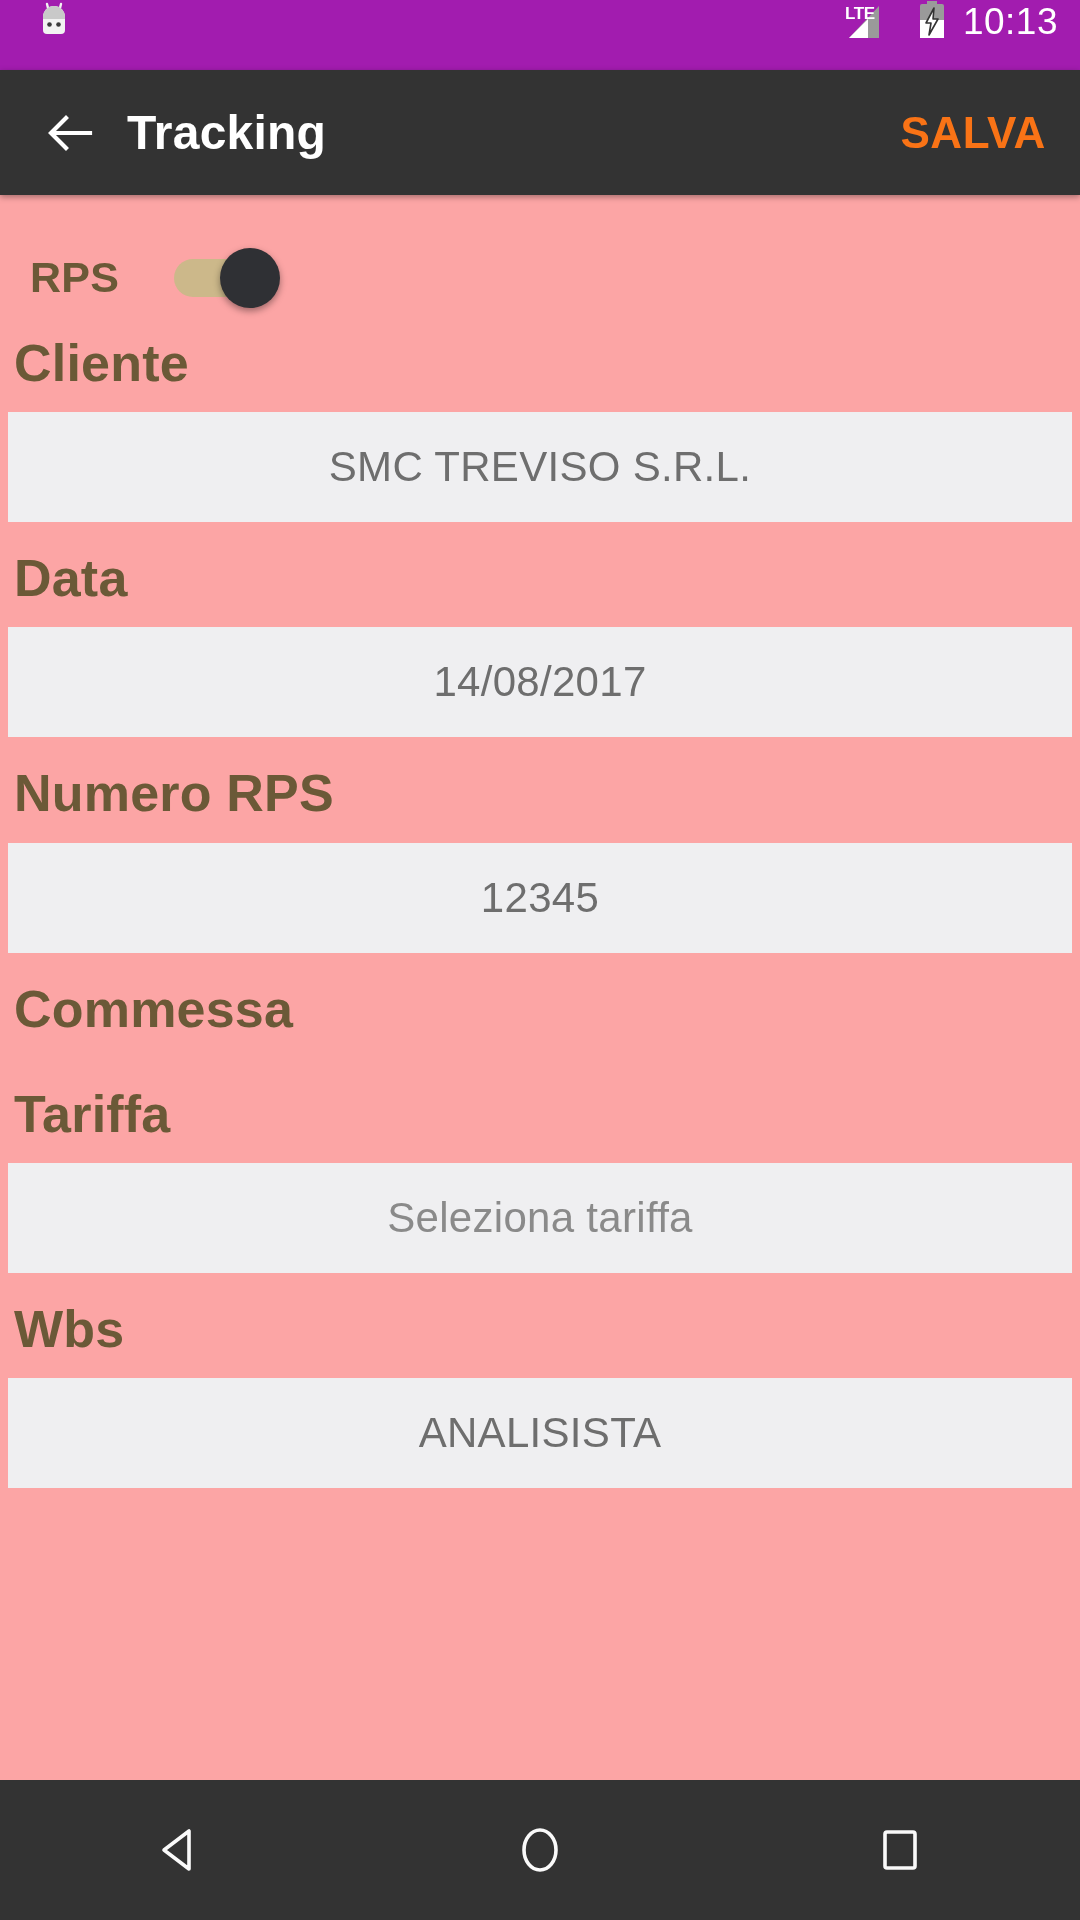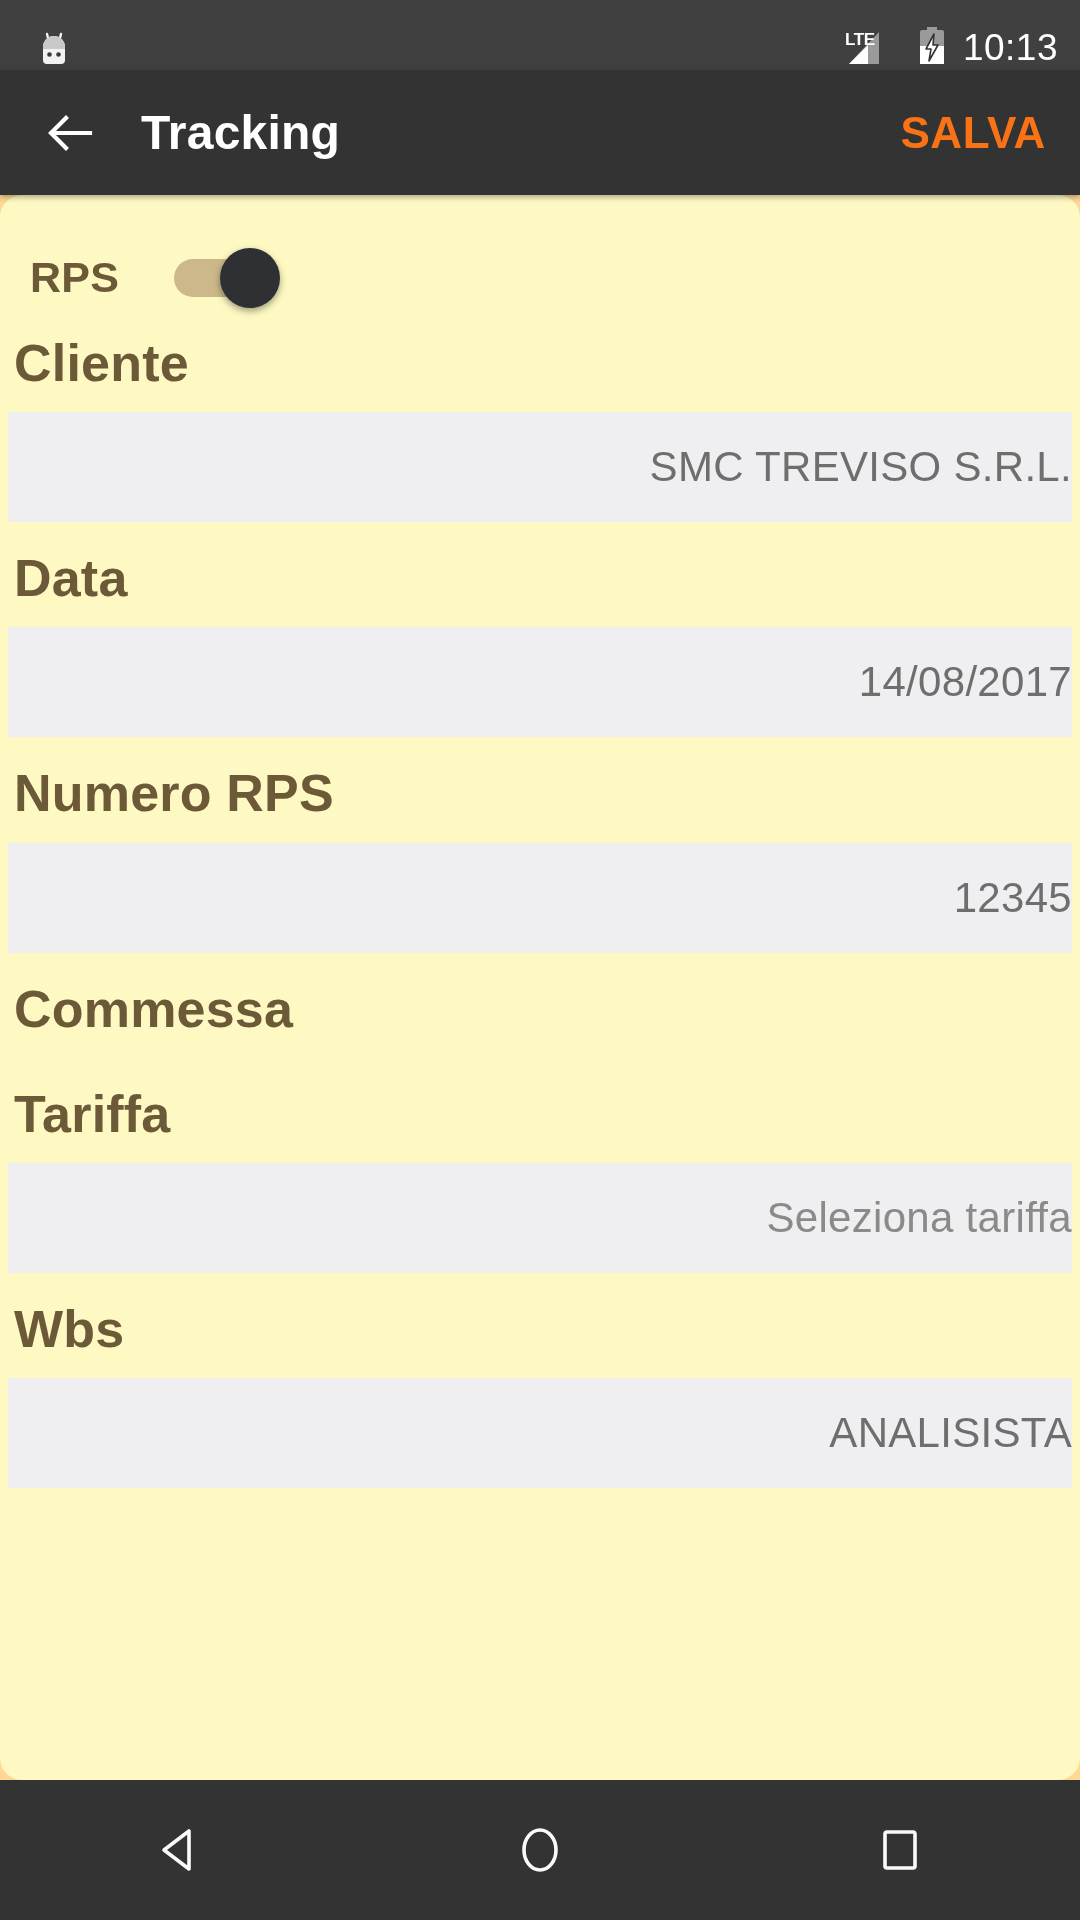--- a/index.html
+++ b/index.html
@@ -12,22 +12,22 @@
   #screen {
     position:relative;
     width:1080px; height:1920px;
     display:flex; flex-direction:column;
     background:#FFD894;
   }
 
   
   .status-bar {
     height:70px; flex:0 0 70px;
-    background:#404040;
-    display:flex; align-items:flex-end;
+    background:#a21caf;
+    display:flex; align-items:flex-start;
     padding:0 22px 0 34px;
     position:relative;
   }
   .status-left { display:flex; align-items:center; gap:14px; }
   .status-right {
     margin-left:auto;
     display:flex; align-items:center; gap:16px;
   }
   .marshmallow { width:40px; height:40px; position:relative; }
   .status-clock {
@@ -47,35 +47,34 @@
     height:125px; flex:0 0 125px;
     background:#333333;
     display:flex; align-items:center;
     padding:0 28px 0 44px;
     box-shadow:0 2px 6px rgba(0,0,0,0.35);
     position:relative; z-index:5;
   }
   .back-arrow { width:52px; height:52px; flex:0 0 52px; cursor:pointer; }
   .app-title {
     color:#FFFFFF; font-size:48px; font-weight:700;
-    margin-left:45px; letter-spacing:0.2px; line-height:1;
+    margin-left:31px; letter-spacing:0.2px; line-height:1;
   }
   .save-action {
     margin-left:auto;
     color:#f97316; font-size:44px; font-weight:700;
     letter-spacing:0.6px; cursor:pointer; padding:10px 6px;
   }
 
   
   .content {
     flex:1 1 auto;
-    background:#fef9c3;
+    background:#fca5a5;
     overflow:hidden;
     position:relative;
-    border-radius:22px;
   }
   .scroll-inner { padding:0 0 0 0; }
 
   .toggle-row {
     display:flex; align-items:center;
     padding:52px 0 0 30px;
     height:112px;
   }
   .toggle-label {
     font-size:43px; font-weight:700; color:#6B5937;
@@ -100,21 +99,21 @@
 
   .field-label {
     font-size:52px; font-weight:700; color:#6B5937;
     padding:28px 0 20px 14px;
     letter-spacing:0.2px; line-height:1.1;
   }
   .field-box {
     margin:0 8px;
     height:110px;
     background:#EFEFF1;
-    display:flex; align-items:center; justify-content:flex-end;
+    display:flex; align-items:center; justify-content:center;
     cursor:pointer;
   }
   .field-value {
     font-size:42px; color:#6E6E6E; font-weight:400;
     letter-spacing:0.3px; line-height:1;
   }
   .field-value.placeholder { color:#8A8A8A; }
 
   
   .grp { }

